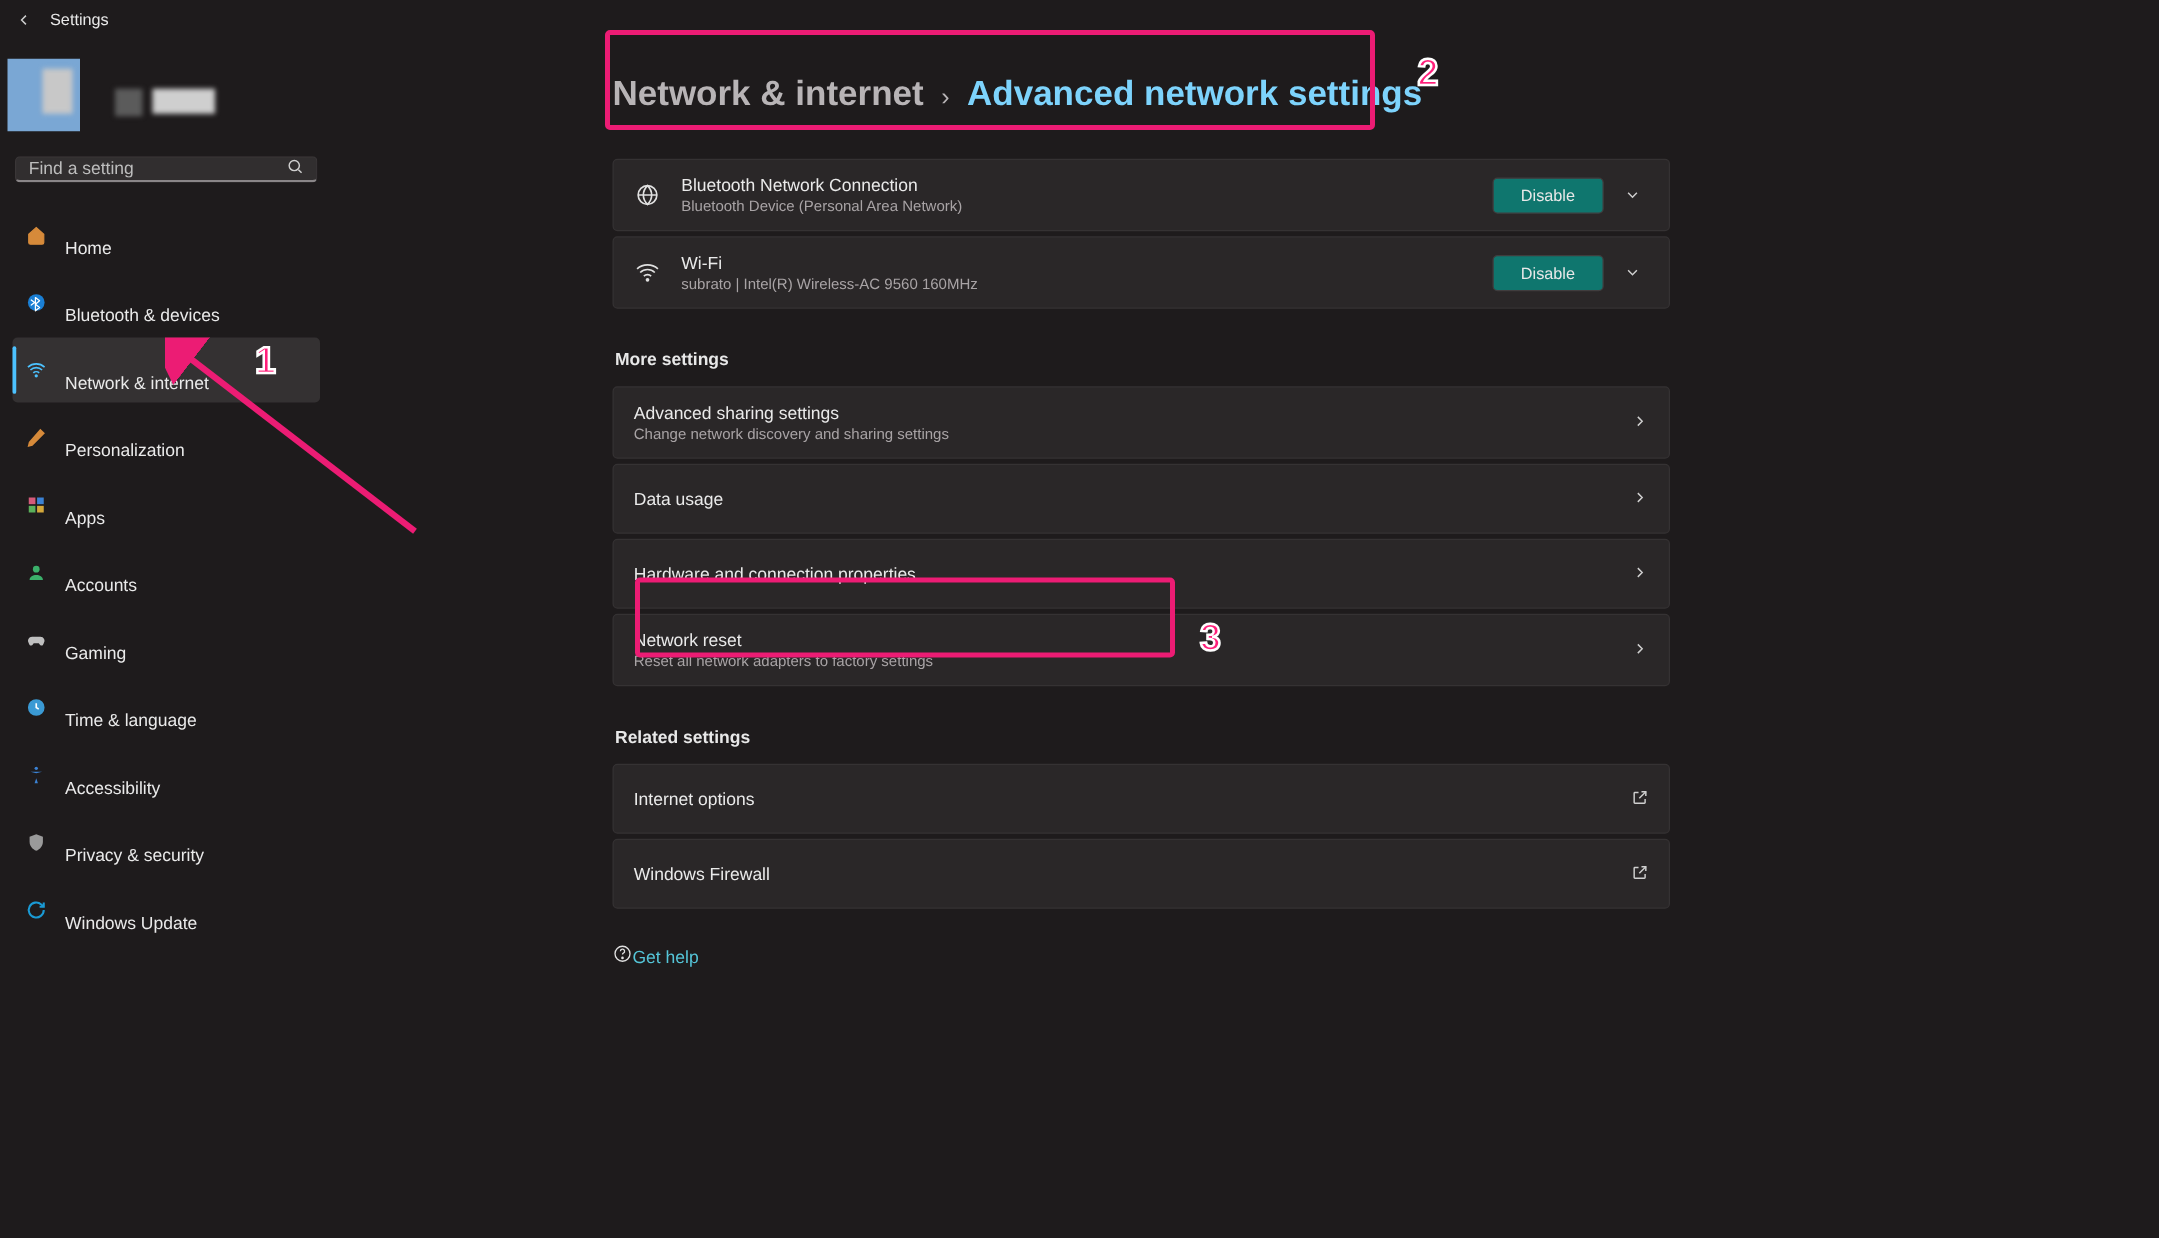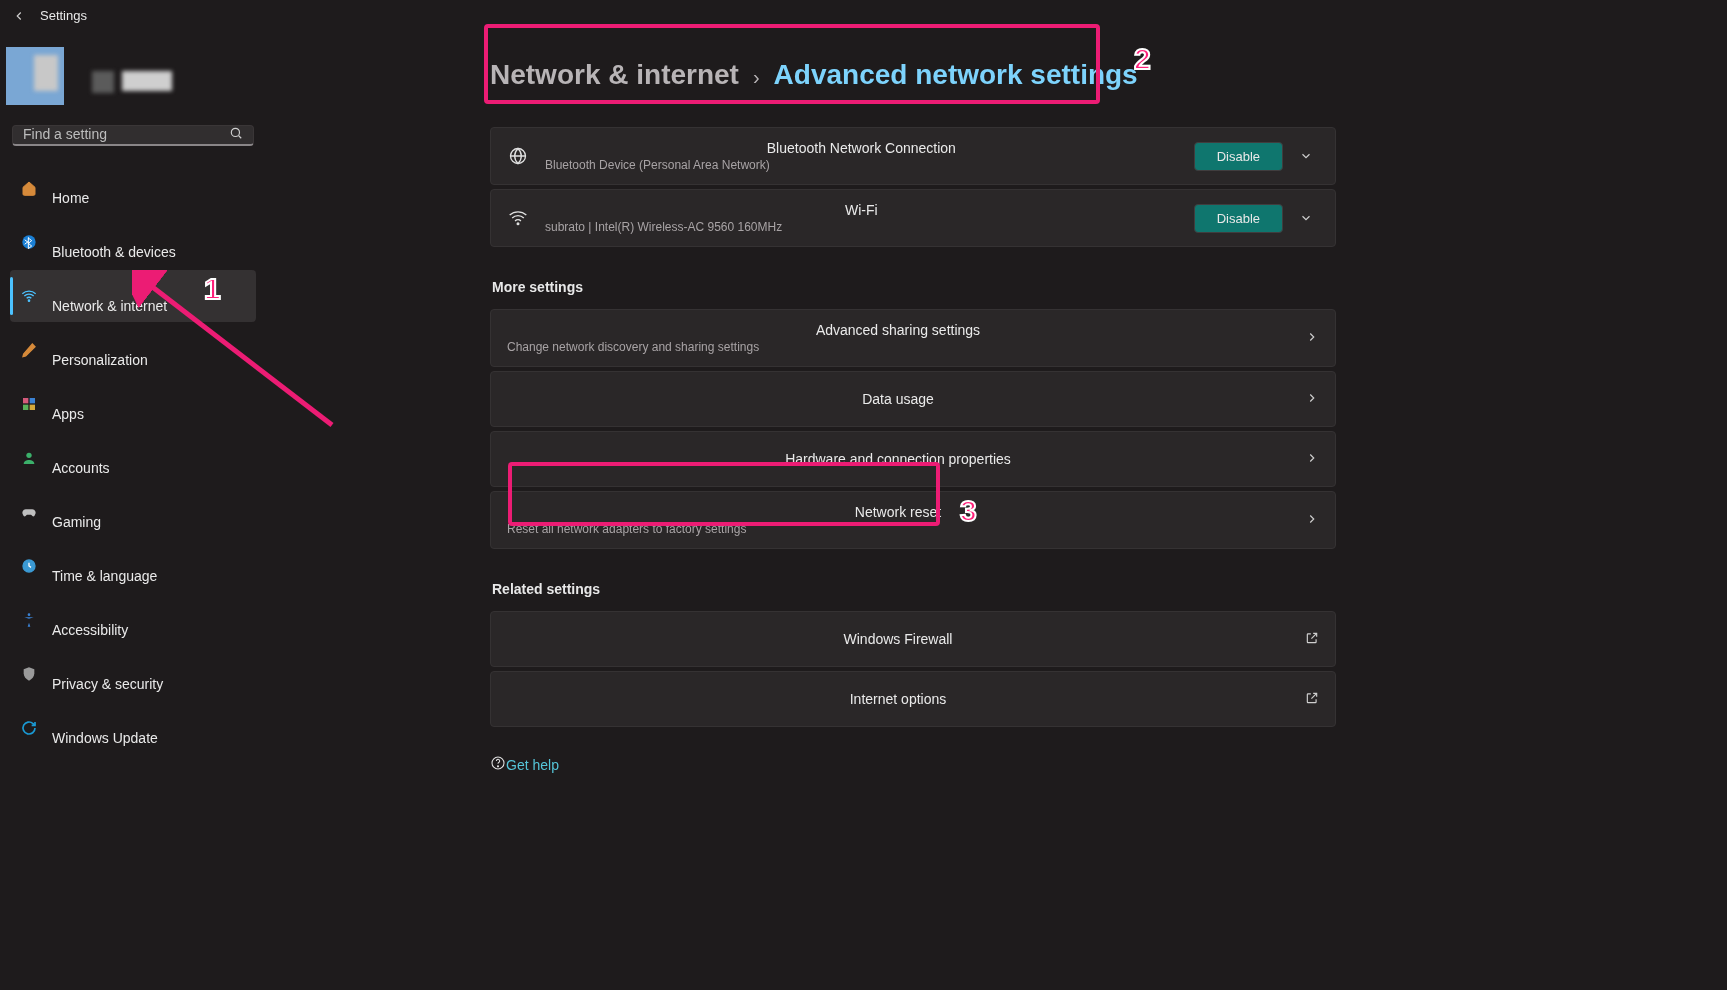--- a/index.html
+++ b/index.html
@@ -143,21 +143,21 @@
 }
 .card + .card { margin-top: 0; }
 
 .card-icon {
   width: 22px; height: 22px;
   display: flex; align-items: center; justify-content: center;
   color: #e0e0e0;
   flex-shrink: 0;
 }
 .card-body { flex: 1; display: flex; flex-direction: column; gap: 2px; }
-.card-title { font-size: 14px; color: #eaeaea; text-align: center; }
+.card-title { font-size: 14px; color: #eaeaea; }
 .card-sub { font-size: 12px; color: #a8a3a5; }
 .card-actions { display: flex; align-items: center; gap: 10px; }
 .disable-btn {
   background: #0f766e;
   border: 1px solid #403d3e;
   color: #e8e8e8;
   border-radius: 4px;
   padding: 6px 22px;
   font-size: 13px;
   cursor: pointer;
@@ -448,34 +448,34 @@
           <svg width="14" height="14" viewBox="0 0 24 24" fill="none" stroke="currentColor" stroke-width="2">
               <path d="M9 6l6 6-6 6"></path>
             </svg>
         </span>
       </div>
 
       <div class="section-label">Related settings</div>
 
       <div class="card link-card">
         <div class="card-body">
-          <span class="card-title">Windows Firewall</span>
+          <span class="card-title">Internet options</span>
         </div>
         <span class="open-icon">
           <svg width="14" height="14" viewBox="0 0 24 24" fill="none" stroke="currentColor" stroke-width="2">
               <path d="M14 4h6v6"></path>
               <path d="M20 4l-9 9"></path>
               <path d="M19 14v5a1 1 0 0 1-1 1H5a1 1 0 0 1-1-1V6a1 1 0 0 1 1-1h5"></path>
             </svg>
         </span>
       </div>
 
       <div class="card link-card">
         <div class="card-body">
-          <span class="card-title">Internet options</span>
+          <span class="card-title">Windows Firewall</span>
         </div>
         <span class="open-icon">
           <svg width="14" height="14" viewBox="0 0 24 24" fill="none" stroke="currentColor" stroke-width="2">
               <path d="M14 4h6v6"></path>
               <path d="M20 4l-9 9"></path>
               <path d="M19 14v5a1 1 0 0 1-1 1H5a1 1 0 0 1-1-1V6a1 1 0 0 1 1-1h5"></path>
             </svg>
         </span>
       </div>
 

